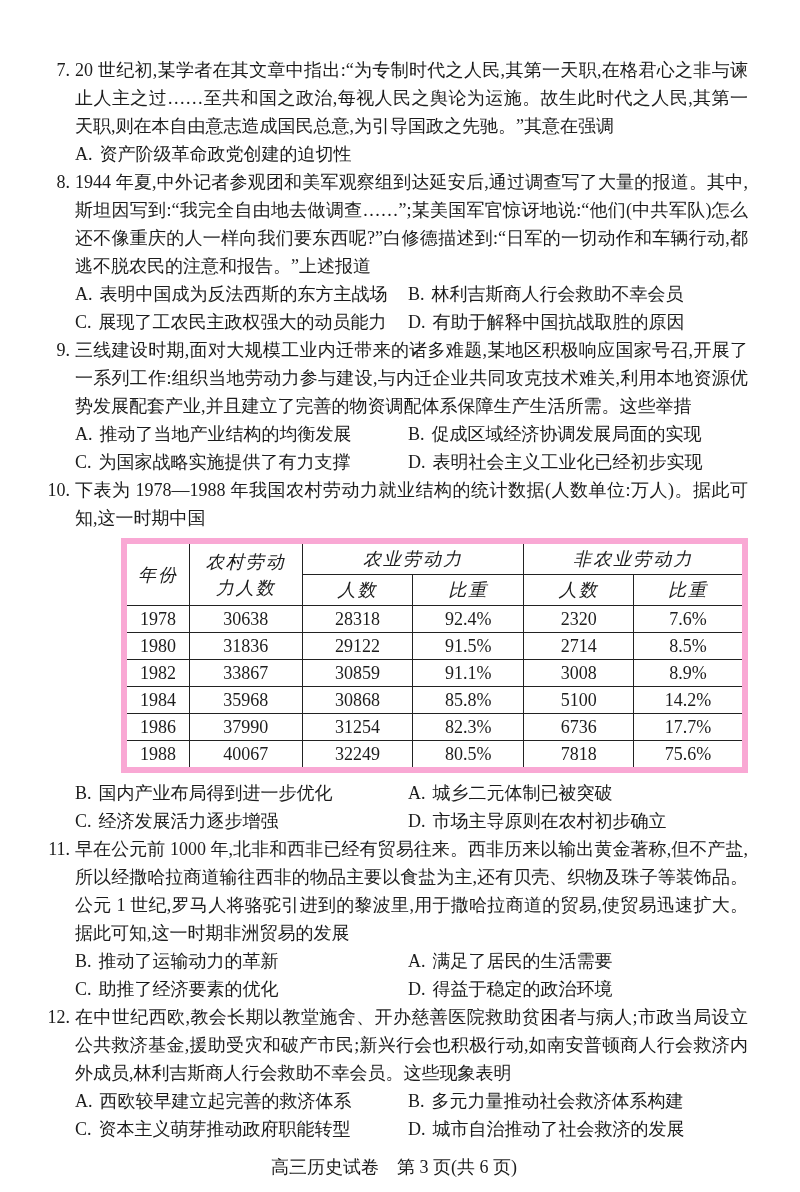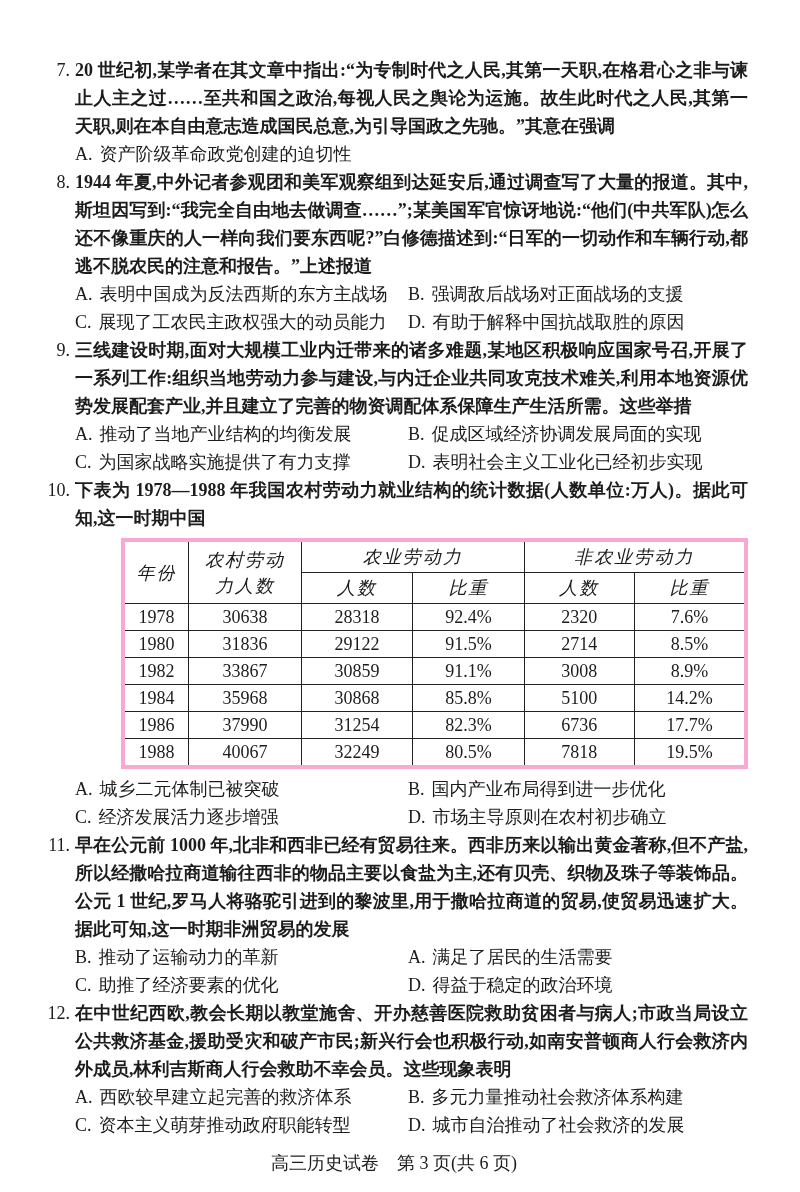--- a/index.html
+++ b/index.html
@@ -7,27 +7,27 @@
     width:800px;height:1192px;background:#ffffff;overflow:hidden;
     font-family:"Liberation Serif","DejaVu Serif",serif;
   }
   .page{
     box-sizing:border-box;width:800px;height:1192px;
     padding:56px 52px 0 40px;
     color:#1c1c1c;font-size:18px;line-height:28px;text-align:justify;
   }
   .q{position:relative;padding-left:35px;}
   .qnum{position:absolute;left:0;top:0;width:30px;text-align:right;white-space:nowrap;}
-  .stem{width:100%;font-weight:bold;}
+  .stem{width:100%;}
   .opts{display:grid;grid-template-columns:333px 1fr;text-align:left;}
   .opt{white-space:nowrap;}
   .olab{margin-right:7px;}
   table.tbl{
     border-collapse:collapse;margin:6px 0 6px 46px;
-    border:4px solid #f9a8d4;font-size:18px;
+    border:6px solid #f9a8d4;font-size:18px;
   }
   table.tbl td{border:1px solid #222;text-align:center;padding:0 2px;}
   table.tbl thead td{height:30px;font-style:italic;letter-spacing:2px;}
   table.tbl tbody td{height:26px;line-height:26px;}
   .hdr2{line-height:26px;}
   .footer{text-align:center;margin-top:10px;font-size:18px;}
 </style>
 </head>
 <body>
 
@@ -39,21 +39,21 @@
     <div class="opts">
       <div class="opt"><span class="olab">A.</span><span>资产阶级革命政党创建的迫切性</span></div>
     </div>
   </div>
 
   <div class="q">
     <span class="qnum">8.</span>
     <div class="stem">1944 年夏,中外记者参观团和美军观察组到达延安后,通过调查写了大量的报道。其中,斯坦因写到:“我完全自由地去做调查……”;某美国军官惊讶地说:“他们(中共军队)怎么还不像重庆的人一样向我们要东西呢?”白修德描述到:“日军的一切动作和车辆行动,都逃不脱农民的注意和报告。”上述报道</div>
     <div class="opts">
       <div class="opt"><span class="olab">A.</span><span>表明中国成为反法西斯的东方主战场</span></div>
-      <div class="opt"><span class="olab">B.</span><span>强调敌后战场对正面战场的支援</span></div>
+      <div class="opt"><span class="olab">B.</span><span>林利吉斯商人行会救助不幸会员</span></div>
       <div class="opt"><span class="olab">C.</span><span>展现了工农民主政权强大的动员能力</span></div>
       <div class="opt"><span class="olab">D.</span><span>有助于解释中国抗战取胜的原因</span></div>
     </div>
   </div>
 
   <div class="q">
     <span class="qnum">9.</span>
     <div class="stem">三线建设时期,面对大规模工业内迁带来的诸多难题,某地区积极响应国家号召,开展了一系列工作:组织当地劳动力参与建设,与内迁企业共同攻克技术难关,利用本地资源优势发展配套产业,并且建立了完善的物资调配体系保障生产生活所需。这些举措</div>
     <div class="opts">
       <div class="opt"><span class="olab">A.</span><span>推动了当地产业结构的均衡发展</span></div>
@@ -133,28 +133,28 @@
           <td>82.3%</td>
           <td>6736</td>
           <td>17.7%</td>
         </tr>
         <tr>
           <td>1988</td>
           <td>40067</td>
           <td>32249</td>
           <td>80.5%</td>
           <td>7818</td>
-          <td>19.5%</td>
+          <td>75.6%</td>
         </tr>
       </tbody>
     </table>
 
     <div class="opts">
+      <div class="opt"><span class="olab">B.</span><span>国内产业布局得到进一步优化</span></div>
       <div class="opt"><span class="olab">A.</span><span>城乡二元体制已被突破</span></div>
-      <div class="opt"><span class="olab">B.</span><span>国内产业布局得到进一步优化</span></div>
       <div class="opt"><span class="olab">C.</span><span>经济发展活力逐步增强</span></div>
       <div class="opt"><span class="olab">D.</span><span>市场主导原则在农村初步确立</span></div>
     </div>
   </div>
 
   <div class="q">
     <span class="qnum">11.</span>
     <div class="stem">早在公元前 1000 年,北非和西非已经有贸易往来。西非历来以输出黄金著称,但不产盐,所以经撒哈拉商道输往西非的物品主要以食盐为主,还有贝壳、织物及珠子等装饰品。公元 1 世纪,罗马人将骆驼引进到的黎波里,用于撒哈拉商道的贸易,使贸易迅速扩大。据此可知,这一时期非洲贸易的发展</div>
     <div class="opts">
       <div class="opt"><span class="olab">B.</span><span>推动了运输动力的革新</span></div>

